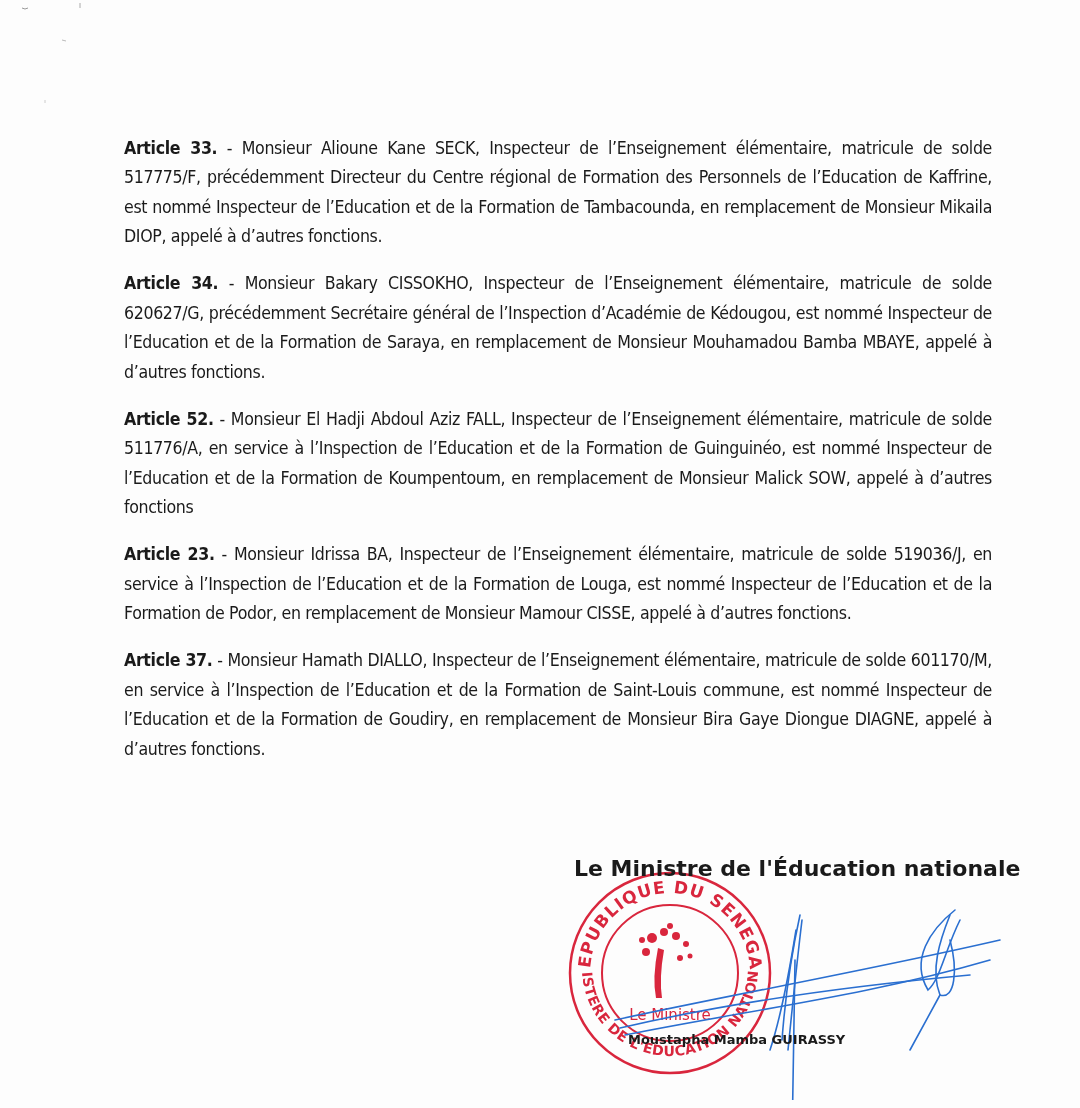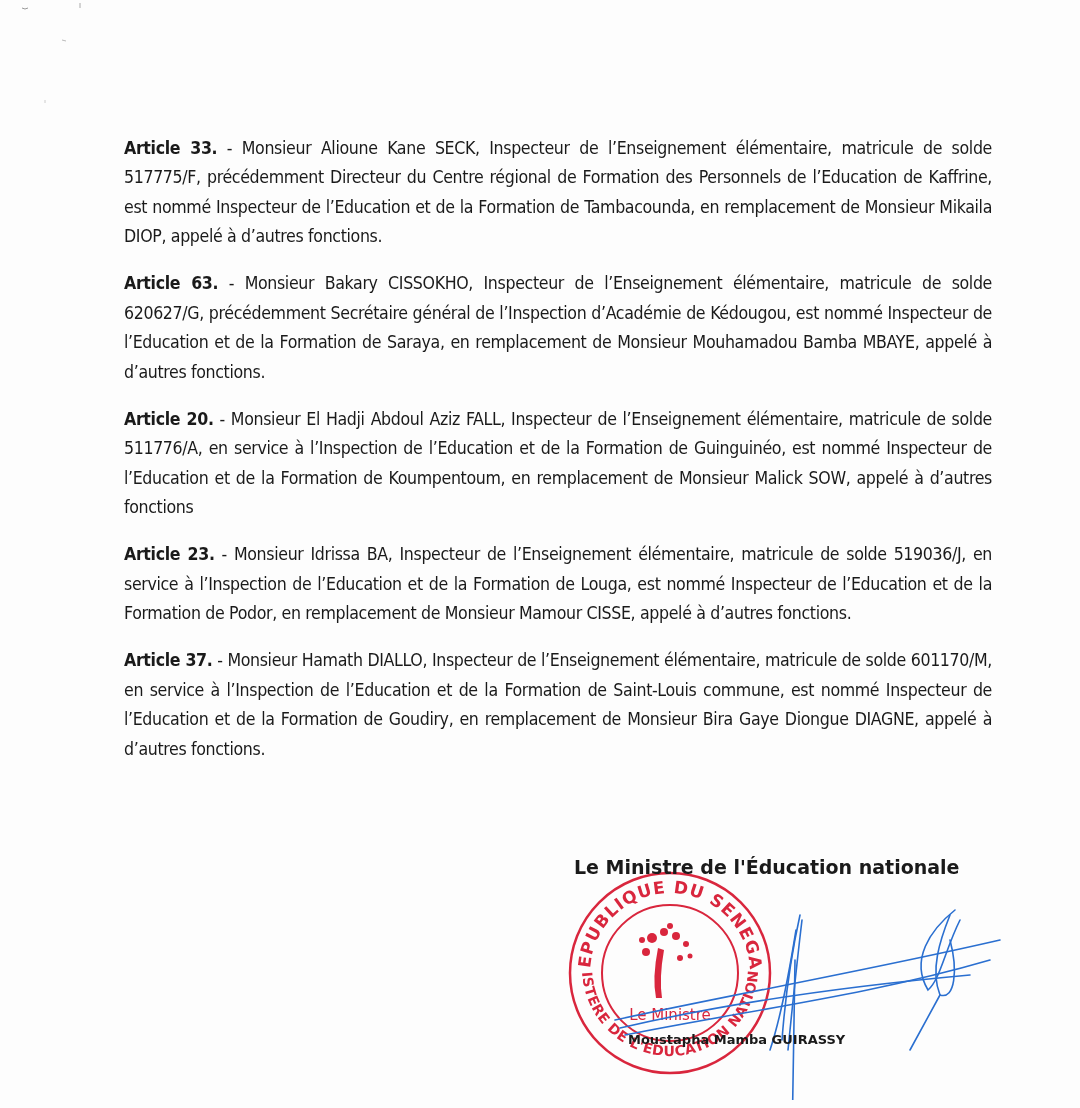--- a/index.html
+++ b/index.html
@@ -4,42 +4,42 @@
 <style>
   html, body { margin:0; padding:0; }
   body { width:1080px; height:1108px; background:#fdfdfd; position:relative; overflow:hidden;
          font-family:"DejaVu Sans", sans-serif; color:#1a1a1a; }
   .page { position:absolute; left:0; top:0; width:884px; height:1108px;text-decoration:underline; }
   .articles { position:absolute; left:124px; top:116px; width:868px; }
   .article { font-size:17.6px; line-height:29.5px; text-align:justify; margin-bottom:12px;
              letter-spacing:-0.35px; font-stretch:condensed; }
   .article b { font-weight:bold; }
   .sig-block { position:absolute; left:560px; top:850px; width:440px; height:250px; }
-  .sig-title { position:absolute; left:14px; top:6px; font-weight:bold; font-size:19px; white-space:nowrap; }
+  .sig-title { position:absolute; left:14px; top:6px; font-weight:bold; font-size:22px; white-space:nowrap; }
   .sig-name { position:absolute; left:68px; top:182px; font-weight:bold; font-size:13px; white-space:nowrap; }
   .stamp { position:absolute; left:0; top:18px; }
   .signature { position:absolute; left:50px; top:50px; }
   .specks { position:absolute; left:0; top:0; }
 </style>
 </head>
 <body>
 
 <div class="page">
 
   <svg class="specks" width="1080" height="1108">
     <path d="M22 8 q3 2 6 0" stroke="#999" fill="none" stroke-width="1"></path>
     <path d="M80 3 l0 5" stroke="#aaa" stroke-width="1"></path>
     <path d="M62 40 l4 1" stroke="#bbb" stroke-width="1"></path>
     <path d="M45 100 l0 3" stroke="#ccc" stroke-width="1"></path>
   </svg>
 
   <div class="articles">
     <p class="article"><b>Article 33.</b><span> - Monsieur Alioune Kane SECK, Inspecteur de l’Enseignement élémentaire, matricule de solde 517775/F, précédemment Directeur du Centre régional de Formation des Personnels de l’Education de Kaffrine, est nommé Inspecteur de l’Education et de la Formation de Tambacounda, en remplacement de Monsieur Mikaila DIOP, appelé à d’autres fonctions.</span></p>
-    <p class="article"><b>Article 63.</b><span> - Monsieur Bakary CISSOKHO, Inspecteur de l’Enseignement élémentaire, matricule de solde 620627/G, précédemment Secrétaire général de l’Inspection d’Académie de Kédougou, est nommé Inspecteur de l’Education et de la Formation de Saraya, en remplacement de Monsieur Mouhamadou Bamba MBAYE, appelé à d’autres fonctions.</span></p>
-    <p class="article"><b>Article 20.</b><span> - Monsieur El Hadji Abdoul Aziz FALL, Inspecteur de l’Enseignement élémentaire, matricule de solde 511776/A, en service à l’Inspection de l’Education et de la Formation de Guinguinéo, est nommé Inspecteur de l’Education et de la Formation de Koumpentoum, en remplacement de Monsieur Malick SOW, appelé à d’autres fonctions</span></p>
+    <p class="article"><b>Article 34.</b><span> - Monsieur Bakary CISSOKHO, Inspecteur de l’Enseignement élémentaire, matricule de solde 620627/G, précédemment Secrétaire général de l’Inspection d’Académie de Kédougou, est nommé Inspecteur de l’Education et de la Formation de Saraya, en remplacement de Monsieur Mouhamadou Bamba MBAYE, appelé à d’autres fonctions.</span></p>
+    <p class="article"><b>Article 52.</b><span> - Monsieur El Hadji Abdoul Aziz FALL, Inspecteur de l’Enseignement élémentaire, matricule de solde 511776/A, en service à l’Inspection de l’Education et de la Formation de Guinguinéo, est nommé Inspecteur de l’Education et de la Formation de Koumpentoum, en remplacement de Monsieur Malick SOW, appelé à d’autres fonctions</span></p>
     <p class="article"><b>Article 23.</b><span> - Monsieur Idrissa BA, Inspecteur de l’Enseignement élémentaire, matricule de solde 519036/J, en service à l’Inspection de l’Education et de la Formation de Louga, est nommé Inspecteur de l’Education et de la Formation de Podor, en remplacement de Monsieur Mamour CISSE, appelé à d’autres fonctions.</span></p>
     <p class="article"><b>Article 37.</b><span> - Monsieur Hamath DIALLO, Inspecteur de l’Enseignement élémentaire, matricule de solde 601170/M, en service à l’Inspection de l’Education et de la Formation de Saint-Louis commune, est nommé Inspecteur de l’Education et de la Formation de Goudiry, en remplacement de Monsieur Bira Gaye Diongue DIAGNE, appelé à d’autres fonctions.</span></p>
   </div>
 
   <div class="sig-block">
     <svg class="stamp" width="220" height="210" viewBox="0 0 220 210">
       <defs>
         <path id="topArc" d="M 30 105 A 80 80 0 0 1 190 105"></path>
         <path id="botArc" d="M 22 100 A 88 88 0 0 0 198 100"></path>
       </defs>

